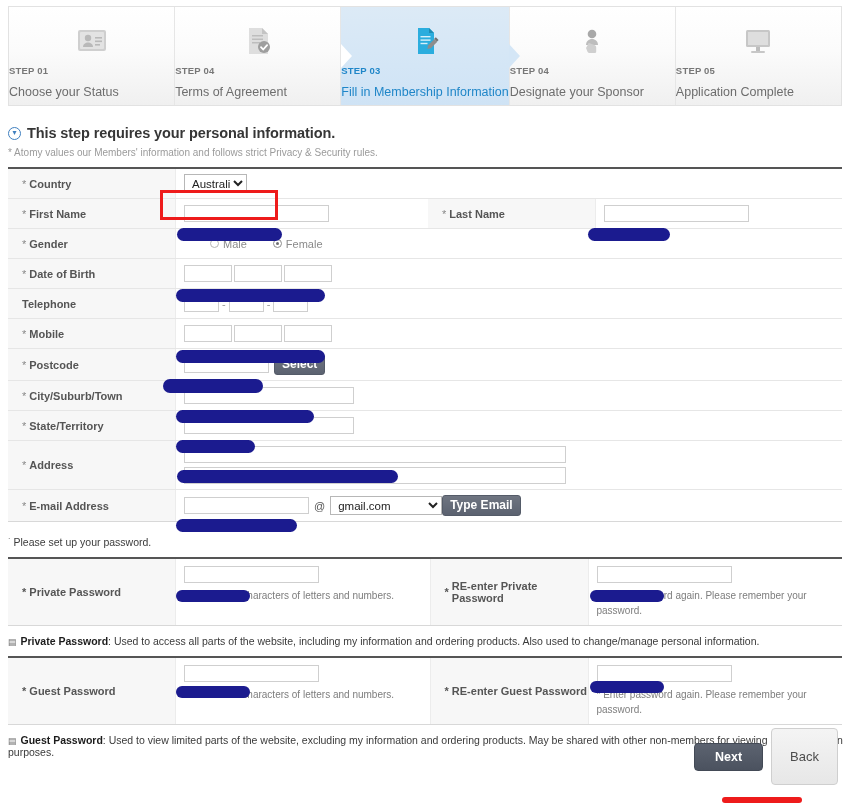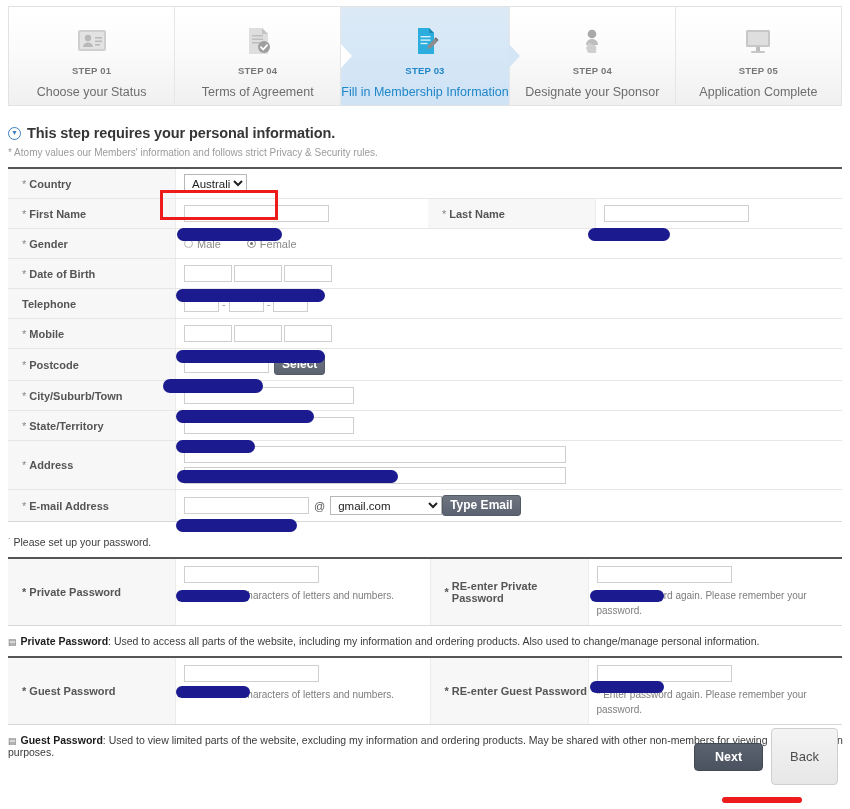--- a/index.html
+++ b/index.html
@@ -20,21 +20,20 @@
     height: 100px;
     margin: 6px 8px 0 8px;
     background: linear-gradient(#ffffff, #f3f3f3);
     border: 1px solid #e2e2e2;
   }
   .step {
     position: relative;
     flex: 1 1 0;
     display: flex;
     flex-direction: column;
-    align-items: center;
     justify-content: flex-start;
     padding-top: 14px;
     background: linear-gradient(#ffffff 0%, #fbfbfb 45%, #f0f0f0 100%);
     border-right: 1px solid #e6e6e6;
   }
   .step:last-child { border-right: none; }
   .step.active {
     background: linear-gradient(#dceaf6 0%, #d4e6f6 60%, #cfe3f5 100%);
   }
   .step.active::after {
@@ -166,21 +165,21 @@
     font-weight: bold;
     padding: 3px 7px;
     font-family: "Liberation Sans", sans-serif;
     cursor: pointer;
     line-height: 1.1;
   }
 
   .dash { color:#999; margin:0 3px; font-size:11px; }
   .at { color:#555; margin:0 5px; font-size:11px; }
 
-  .radio-grp { display:flex; align-items:center; gap:26px; }
+  .radio-grp { display:flex; align-items:center; gap:26px;margin-left:26px; }
   .radio-item { display:flex; align-items:center; gap:4px; font-size:11px; color:#8a8a8a; }
   .rdo {
     width:9px; height:9px; border-radius:50%;
     border:1px solid #b5b5b5; background:#fff; display:inline-block;
     position: relative;
   }
   .rdo.on { border-color:#8d8d8d; }
   .rdo.on::after {
     content:""; position:absolute; left:2px; top:2px;
     width:3px; height:3px; border-radius:50%; background:#6f6f6f;

